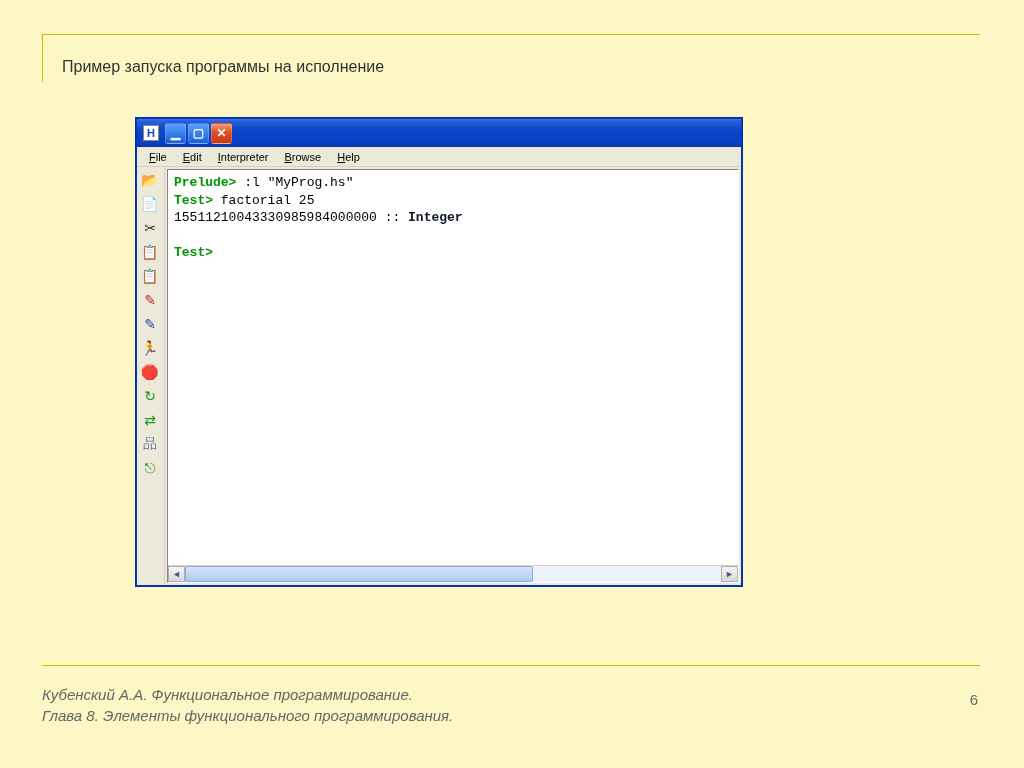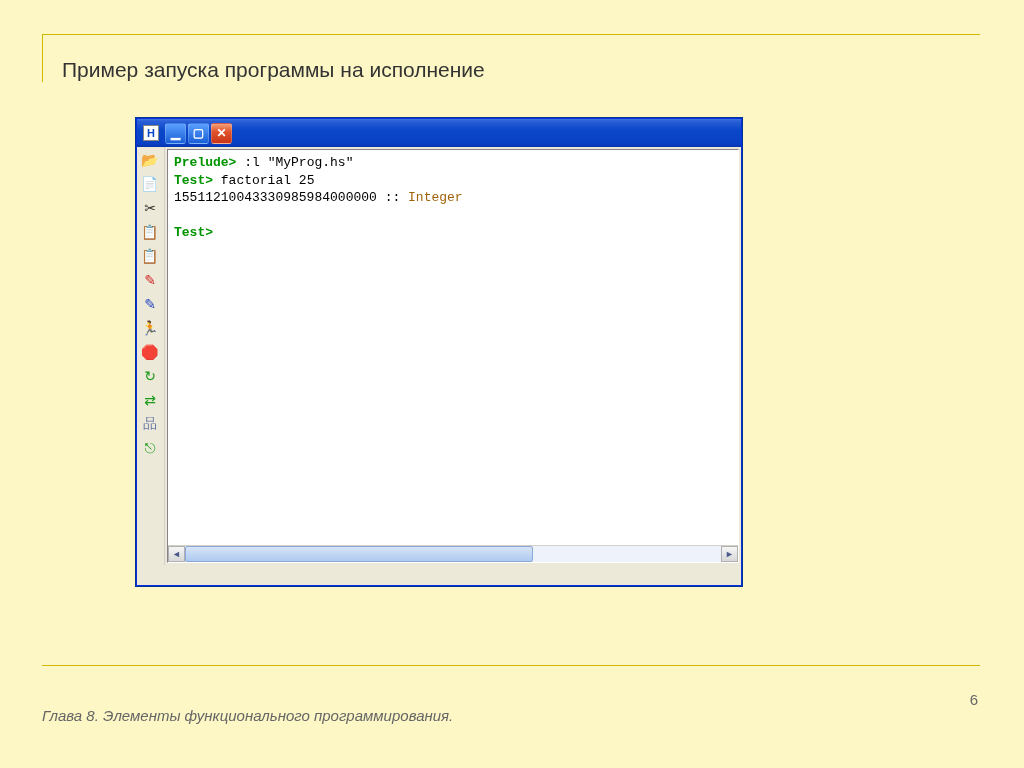--- a/index.html
+++ b/index.html
@@ -18,21 +18,21 @@
     top: 34px;
     width: 938px;
     height: 48px;
     border-top: 1px solid #d4b800;
     border-left: 1px solid #d4b800;
   }
   .slide-title {
     position: absolute;
     left: 62px;
     top: 58px;
-    font-size: 21px;
+    font-size: 16px;
     color: #333;
   }
   .window {
     position: absolute;
     left: 136px;
     top: 118px;
     width: 606px;
     height: 468px;
     background: #ece9d8;
     border: 1px solid #0831d9;
@@ -129,21 +129,21 @@
     flex: 1;
     padding: 4px 6px;
     font-family: "Courier New", monospace;
     font-size: 13px;
     line-height: 1.35;
     white-space: pre;
     overflow: hidden;
     color: #000;
   }
   .content .prompt { color: #009400; font-weight: bold; font-family: Liberation Mono, monospace; }
-  .content .kw { color: #a16207; font-weight: normal; }
+  .content .kw { color: #0f172a; font-weight: bold; }
   .hscroll {
     height: 17px;
     background: #ece9d8;
     display: flex;
     align-items: stretch;
     border-top: 1px solid #d4d0c8;
   }
   .hscroll .arrow {
     width: 17px;
     background: linear-gradient(#f6f6f6,#d8d8d8);
@@ -200,20 +200,27 @@
 <div class="window">
   <div class="titlebar">
     <div class="app-icon">H</div>
     <div class="win-btns">
       <div class="win-btn min">▁</div>
       <div class="win-btn max">▢</div>
       <div class="win-btn close">✕</div>
     </div>
   </div>
 
+  <div class="menubar">
+    <div class="menu-item"><u>F</u><span>ile</span></div>
+    <div class="menu-item"><u>E</u><span>dit</span></div>
+    <div class="menu-item"><u>I</u><span>nterpreter</span></div>
+    <div class="menu-item"><u>B</u><span>rowse</span></div>
+    <div class="menu-item"><u>H</u><span>elp</span></div>
+  </div>
 
   <div class="body-area">
     <div class="toolbar" id="toolbar">
         <div class="tool-btn" style="color: rgb(201, 162, 39);">📂</div>
         <div class="tool-btn" style="color: rgb(136, 136, 136);">📄</div>
         <div class="tool-btn" style="color: rgb(51, 51, 51);">✂</div>
         <div class="tool-btn" style="color: rgb(176, 128, 48);">📋</div>
         <div class="tool-btn" style="color: rgb(176, 128, 48);">📋</div>
         <div class="tool-btn" style="color: rgb(208, 32, 32);">✎</div>
         <div class="tool-btn" style="color: rgb(32, 64, 192);">✎</div>
@@ -236,15 +243,16 @@
           <div class="thumb"></div>
         </div>
         <div class="arrow">►</div>
       </div>
     </div>
   </div>
 </div>
 
 <div class="footer-sep"></div>
 <div class="footer">
+  <div>Кубенский А.А. Функциональное программирование.</div>
   <div>Глава 8. Элементы функционального программирования.</div>
 </div>
 <div class="page-num">6</div>
 
 </body></html>

